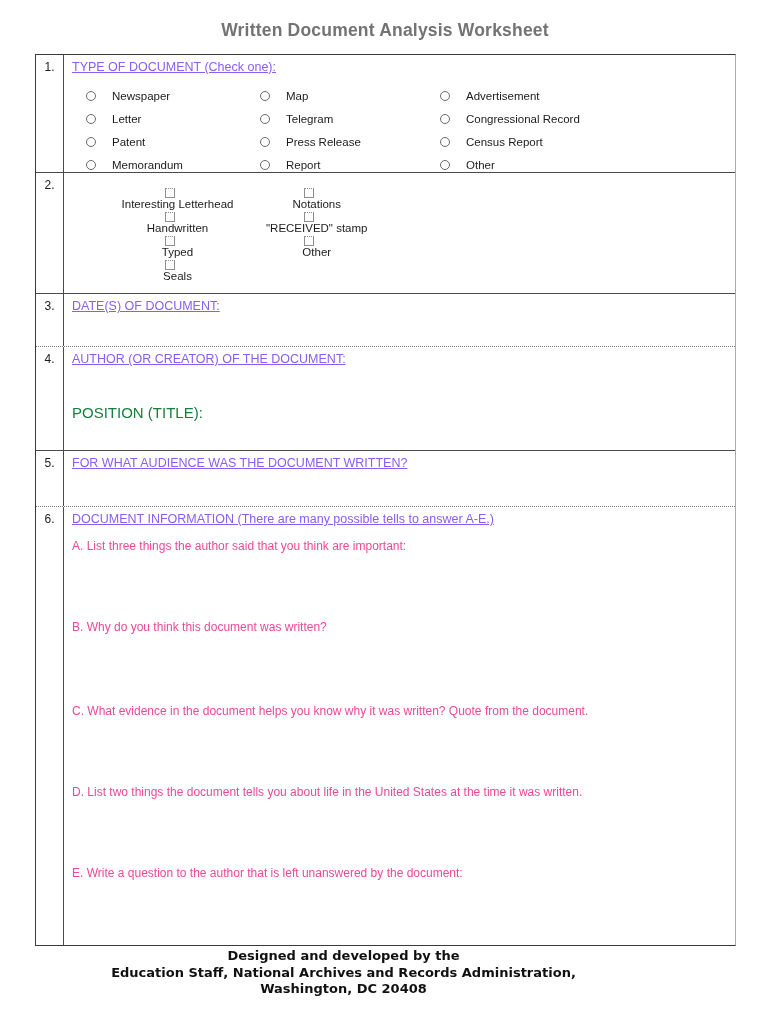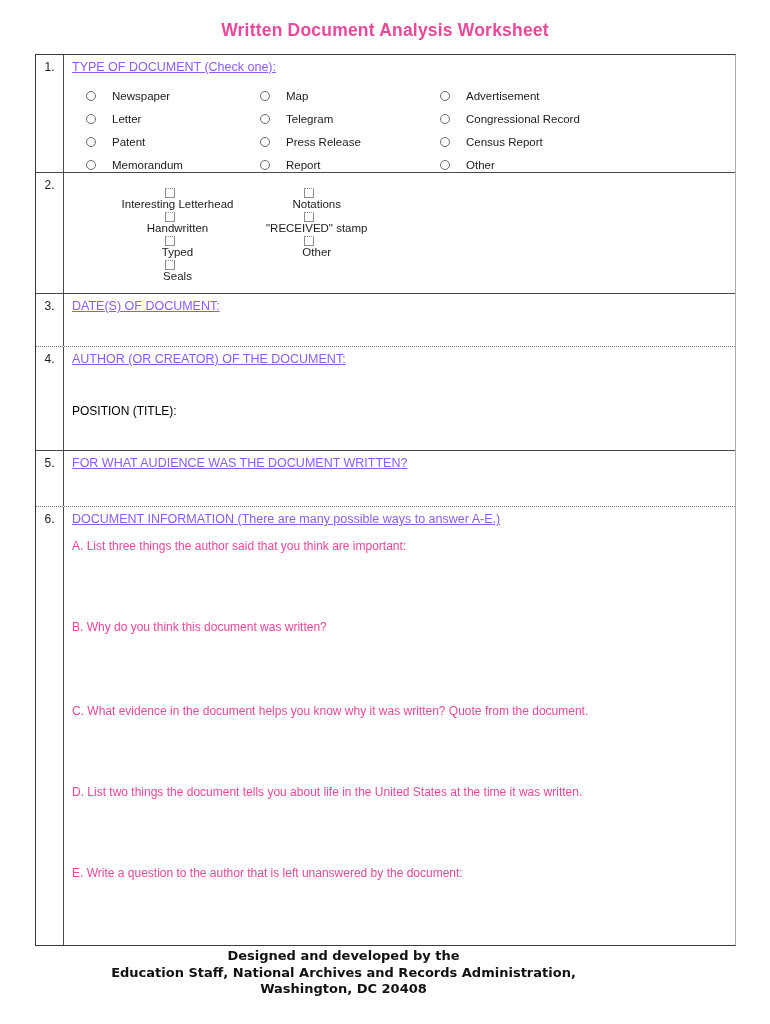--- a/index.html
+++ b/index.html
@@ -9,21 +9,21 @@
     font-family: "Liberation Sans", sans-serif;
     color: #1c1c1c;
     position: relative;
     overflow: hidden;
   }
   .page-title {
     text-align: center;
     font-size: 17.5px;
     font-weight: 600;
     letter-spacing: 0.2px;
-    color: #ec4899;
+    color: #737373;
     padding-top: 20px;
   }
   .form-table {
     position: absolute;
     left: 35px; top: 54px;
     width: 701px; height: 892px;
     border: 1px solid #3a3a3a;
     border-right-color: #ababab;
     background: #ffffff;
   }
@@ -50,22 +50,22 @@
     padding: 5px 6px 0 8px;
     position: relative;
   }
   .section-heading {
     font-size: 12.5px;
     color: #8b5cf6;
     line-height: 15px;
     text-decoration: underline;
   }
   .sub-heading {
-    font-size: 12px;
-    color: #000000;
+    font-size: 15px;
+    color: #15803d;
     margin-top: 37px;
   }
   .options-grid { display: flex; margin-left: 14px; margin-top: 9px; }
   .cb-grid { margin-left: 17px; margin-top: 10px; }
   .opt-col-1 { width: 174px; }
   .opt-col-2 { width: 180px; }
   .opt-col-3 { width: auto; }
   .cb-col-1 { width: 177px; }
   .cb-col-2 { width: auto; }
   .opt {
@@ -246,21 +246,21 @@
   <div class="row row5 sep-solid">
     <div class="num-cell">5.</div>
     <div class="content-cell">
       <div class="section-heading">FOR WHAT AUDIENCE WAS THE DOCUMENT WRITTEN?</div>
     </div>
   </div>
 
   <div class="row row6 sep-dotted">
     <div class="num-cell">6.</div>
     <div class="content-cell">
-      <div class="section-heading">DOCUMENT INFORMATION (There are many possible ways to answer A-E.)</div>
+      <div class="section-heading">DOCUMENT INFORMATION (There are many possible tells to answer A-E.)</div>
       <div class="question q-a">A. List three things the author said that you think are important:</div>
       <div class="question q-b">B. Why do you think this document was written?</div>
       <div class="question q-c">C. What evidence in the document helps you know why it was written?  Quote from the document.</div>
       <div class="question q-d">D. List two things the document tells you about life in the United States at the time it was written.</div>
       <div class="question q-e">E. Write a question to the author that is left unanswered by the document:</div>
     </div>
   </div>
 
 </div>
 

